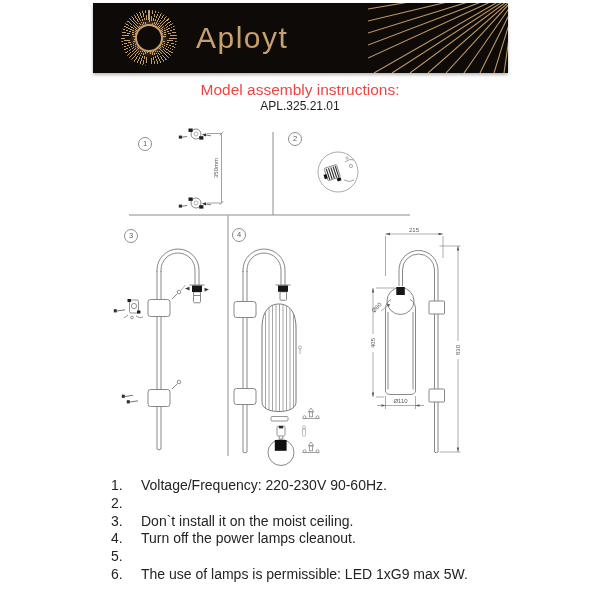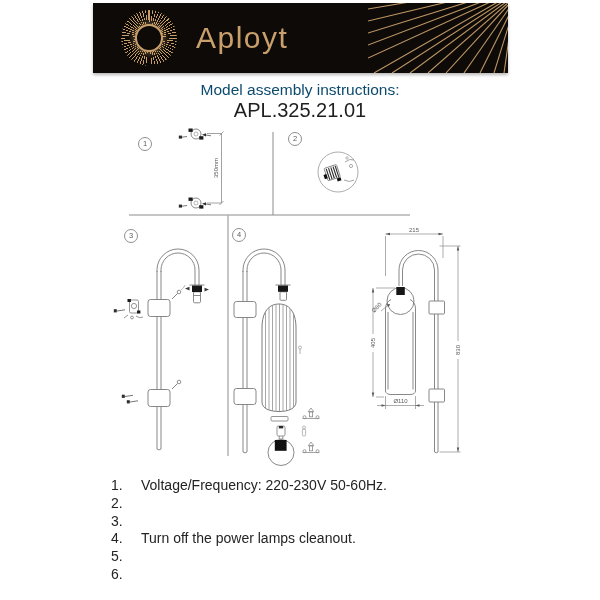--- a/index.html
+++ b/index.html
@@ -11,22 +11,22 @@
   .sunburst{position:absolute;left:28px;top:7px;width:56px;height:56px;border-radius:50%;
             background:repeating-conic-gradient(#c79e6a 0deg 1.8deg,#0d0a08 1.8deg 6.4deg);}
   .sunburst::after{content:"";position:absolute;left:50%;top:50%;width:24px;height:24px;
             transform:translate(-50%,-50%);border-radius:50%;background:#0d0a08;
             border:2.5px solid #c79e6a;box-shadow:0 0 6px 2px rgba(199,158,106,.45);}
   .brand{position:absolute;left:103px;top:18px;color:#c9a06c;font-size:30px;letter-spacing:1.5px;
          font-weight:400;}
   .banner-rays{position:absolute;right:0;top:0;}
   
   .title1{position:absolute;left:0;right:0;top:81px;text-align:center;font-size:15.5px;
-          font-weight:500;color:#0c4a6e;}
-  .title2{position:absolute;left:0;right:0;top:99px;text-align:center;font-size:20px;
+          font-weight:500;color:#ef4444;}
+  .title2{position:absolute;left:0;right:0;top:99px;text-align:center;font-size:12px;
           font-weight:500;color:#1f1f1f;}
   
   .diagram{position:absolute;left:0;top:0;width:600px;height:600px;}
   .step-badge{position:absolute;width:12px;height:12px;border:1px solid #8f8f8f;border-radius:50%;
           color:#5a5a5a;font-size:7.5px;line-height:12px;text-align:center;background:#fff;}
   .dim{font-family:"Liberation Sans",sans-serif;font-size:6px;fill:#5a5a5a;}
   
   .instructions{position:absolute;left:111px;top:478px;width:430px;}
   .ins-row{display:flex;font-size:14px;line-height:14px;margin-bottom:3.8px;color:#242424;
            font-weight:500;}
@@ -258,33 +258,35 @@
       <rect x="368.5" y="334" width="9" height="18" fill="#fff"></rect>
       <text class="dim" text-anchor="middle" transform="rotate(-90 373 343)" x="373" y="345">405</text>
       <text class="dim" text-anchor="middle" transform="rotate(-45 378 309)" x="378" y="309">Ø80</text>
       <text class="dim" text-anchor="middle" x="400.5" y="403">Ø110</text>
     </g>
   </svg>
 
   <div class="instructions">
     <div class="ins-row">
       <span class="ins-num">1.</span>
-      <span class="ins-text">Voltage/Frequency: 220-230V 50-60Hz.</span>
+      <span class="ins-text">Voltage/Frequency: 220-230V 90-60Hz.</span>
     </div>
     <div class="ins-row">
       <span class="ins-num">2.</span>
     </div>
     <div class="ins-row">
       <span class="ins-num">3.</span>
+      <span class="ins-text">Don`t install it on the moist ceiling.</span>
     </div>
     <div class="ins-row">
       <span class="ins-num">4.</span>
       <span class="ins-text">Turn off the power lamps cleanout.</span>
     </div>
     <div class="ins-row">
       <span class="ins-num">5.</span>
     </div>
     <div class="ins-row">
       <span class="ins-num">6.</span>
+      <span class="ins-text">The use of lamps is permissible: LED 1xG9 max 5W.</span>
     </div>
   </div>
 
 </div>
 
 </body></html>

